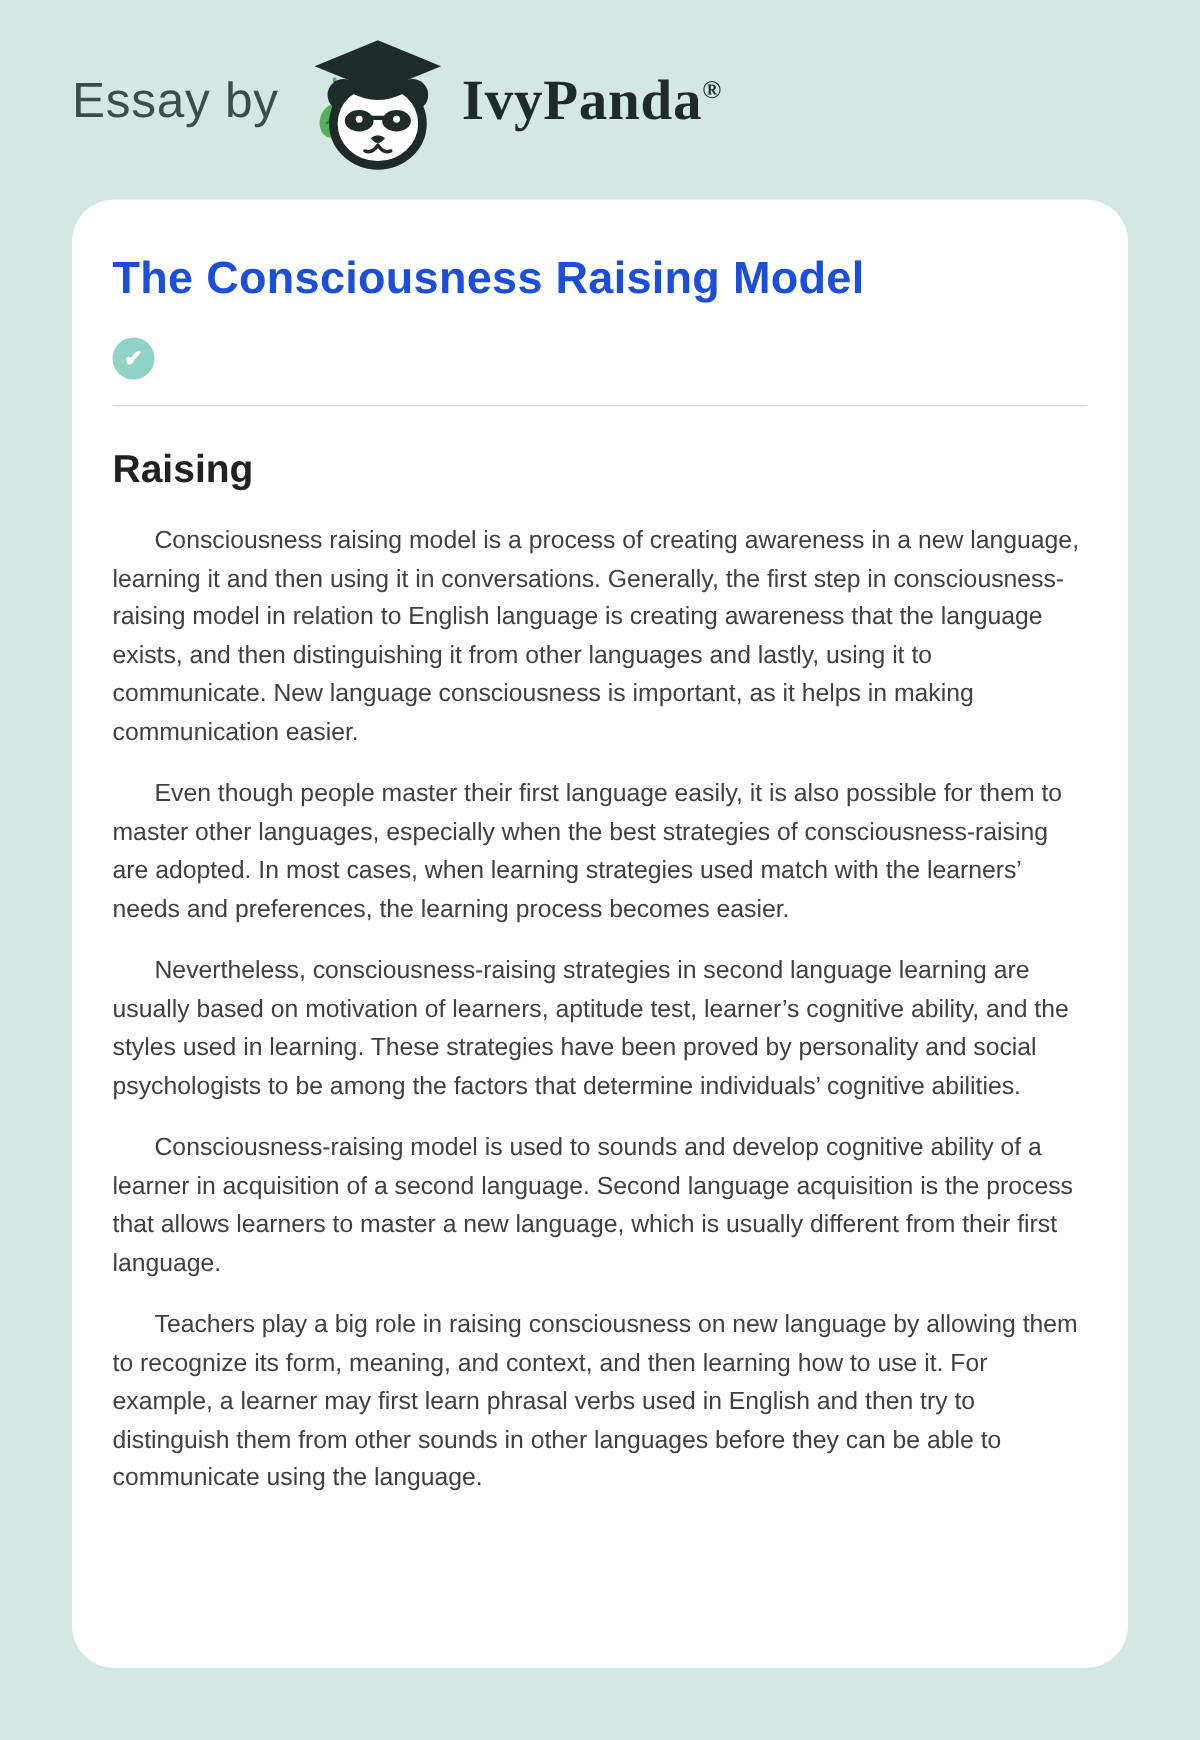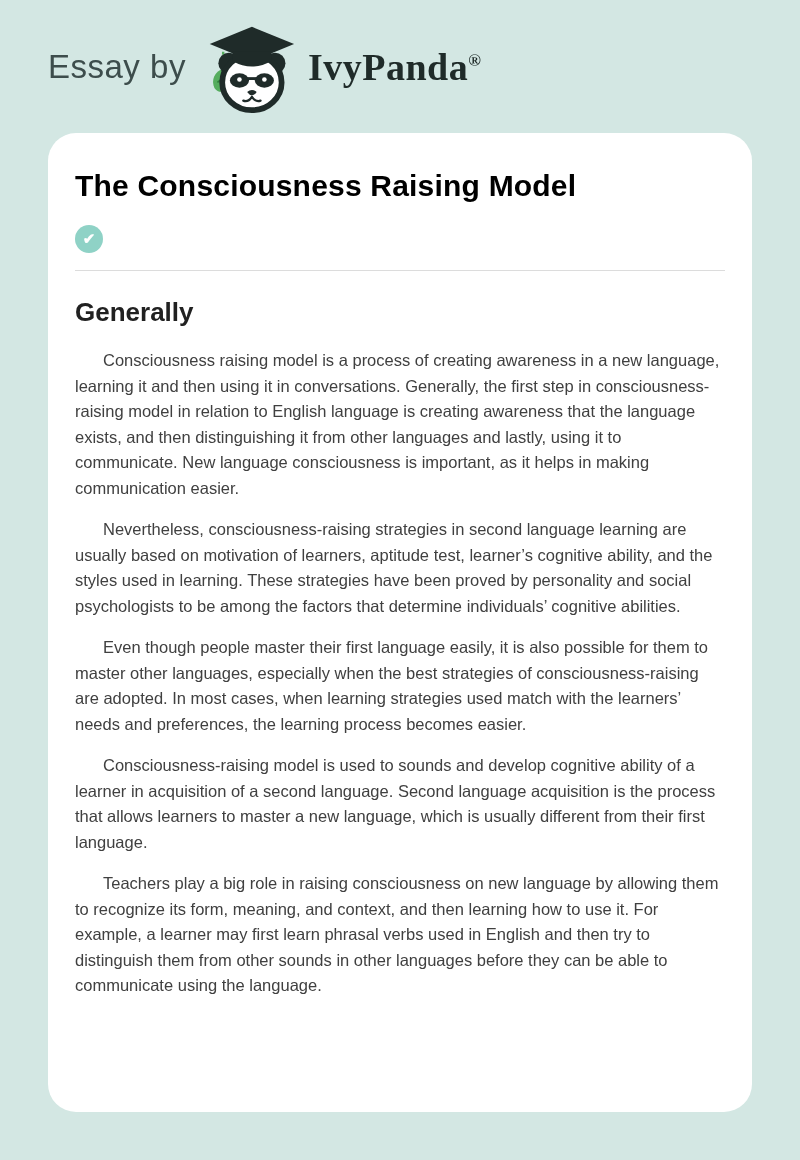--- a/index.html
+++ b/index.html
@@ -52,21 +52,21 @@
   
   .card {
     background: #ffffff;
     border-radius: 28px;
     padding: 32px 27px 78px 27px;
     min-height: 979px;
   }
   .title {
     font-size: 30px;
     font-weight: bold;
-    color: #000000;
+    color: #1d4ed8;
     letter-spacing: 0.2px;
     margin-top: 4px;
   }
   .badge {
     display: flex;
     align-items: center;
     gap: 10px;
     margin-top: 22px;
   }
   .check-circle {
@@ -146,23 +146,23 @@
   <main class="card">
 
     <h1 class="title">The Consciousness Raising Model</h1>
 
     <div class="badge">
       <span class="check-circle">✔</span>
     </div>
 
     <hr class="divider">
 
-    <h2 class="section-heading">Generally</h2>
+    <h2 class="section-heading">Raising</h2>
     <p class="body-paragraph">Consciousness raising model is a process of creating awareness in a new language, learning it and then using it in conversations. Generally, the first step in consciousness-raising model in relation to English language is creating awareness that the language exists, and then distinguishing it from other languages and lastly, using it to communicate. New language consciousness is important, as it helps in making communication easier.</p>
+    <p class="body-paragraph">Even though people master their first language easily, it is also possible for them to master other languages, especially when the best strategies of consciousness-raising are adopted. In most cases, when learning strategies used match with the learners’ needs and preferences, the learning process becomes easier.</p>
     <p class="body-paragraph">Nevertheless, consciousness-raising strategies in second language learning are usually based on motivation of learners, aptitude test, learner’s cognitive ability, and the styles used in learning. These strategies have been proved by personality and social psychologists to be among the factors that determine individuals’ cognitive abilities.</p>
-    <p class="body-paragraph">Even though people master their first language easily, it is also possible for them to master other languages, especially when the best strategies of consciousness-raising are adopted. In most cases, when learning strategies used match with the learners’ needs and preferences, the learning process becomes easier.</p>
 
     <p class="body-paragraph">Consciousness-raising model is used to sounds and develop cognitive ability of a learner in acquisition of a second language. Second language acquisition is the process that allows learners to master a new language, which is usually different from their first language.</p>
     <p class="body-paragraph">Teachers play a big role in raising consciousness on new language by allowing them to recognize its form, meaning, and context, and then learning how to use it. For example, a learner may first learn phrasal verbs used in English and then try to distinguish them from other sounds in other languages before they can be able to communicate using the language.</p>
 
   </main>
 
 </div>
 
 </body></html>

